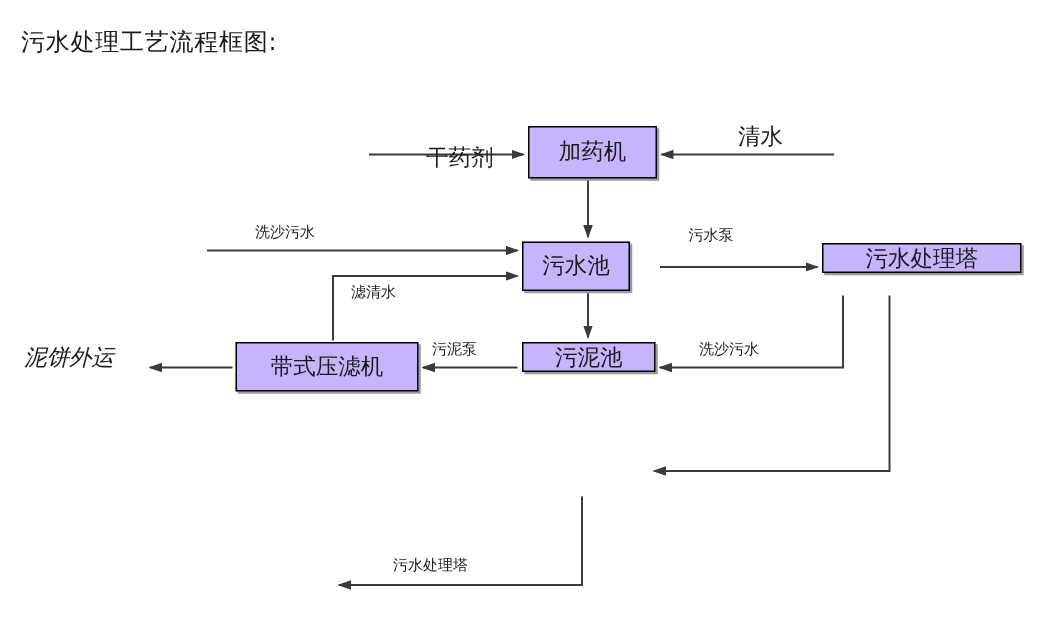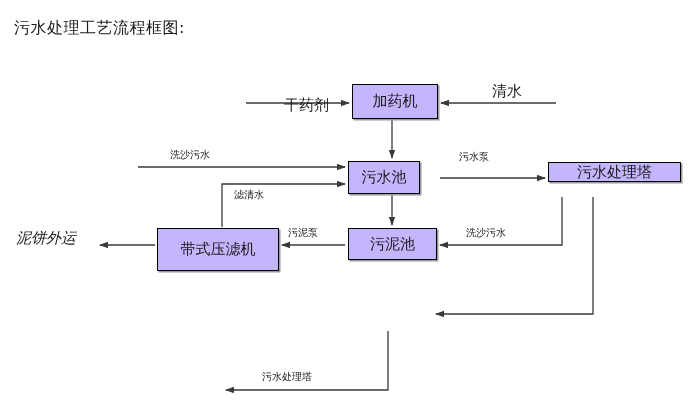--- a/index.html
+++ b/index.html
@@ -90,25 +90,25 @@
   </div>
 
   <div class="node" style="left:348px;top:161px;width:72px;height:33px;">
     <span>污水池</span>
   </div>
 
   <div class="node" style="left:548px;top:162px;width:133px;height:20px;">
     <span>污水处理塔</span>
   </div>
 
-  <div class="node" style="left:157px;top:228px;width:122px;height:43px;">
+  <div class="node" style="left:157px;top:228px;width:122px;height:33px;">
     <span>带式压滤机</span>
   </div>
 
-  <div class="node" style="left:348px;top:228px;width:89px;height:32px;">
+  <div class="node" style="left:348px;top:228px;width:89px;height:20px;">
     <span>污泥池</span>
   </div>
 
 
   <div class="term-label" style="left:253px;top:96px;margin-left:31px;">干药剂</div>
 
   <div class="term-label" style="left:492px;top:82px;">清水</div>
 
   <div class="term-label" style="left:16px;top:229px;font-style:italic;">泥饼外运</div>
 

